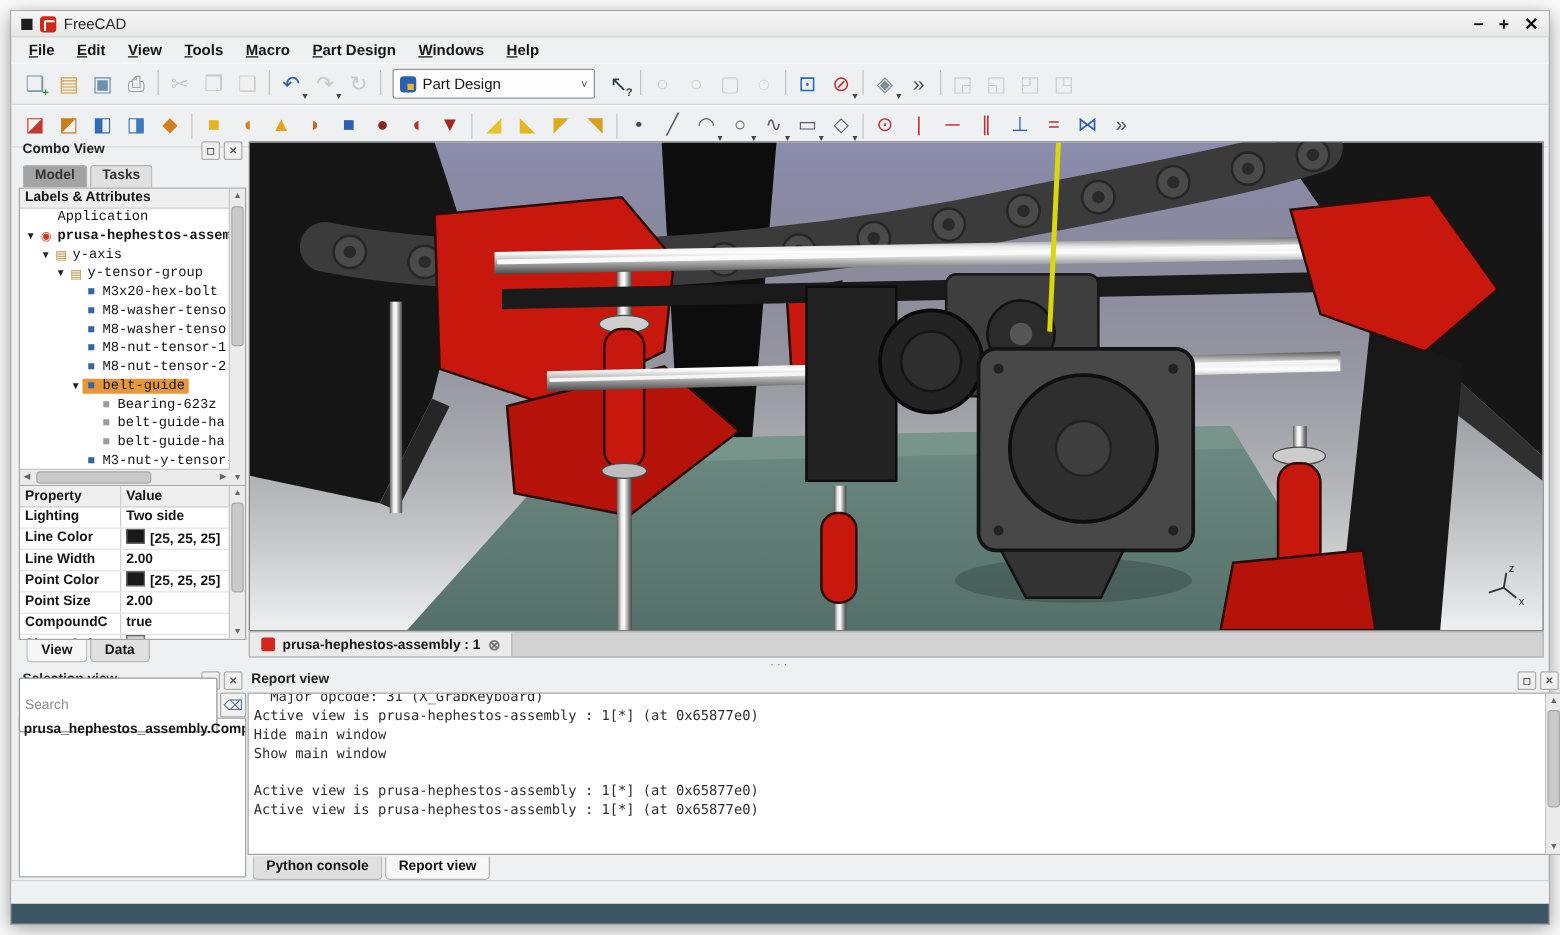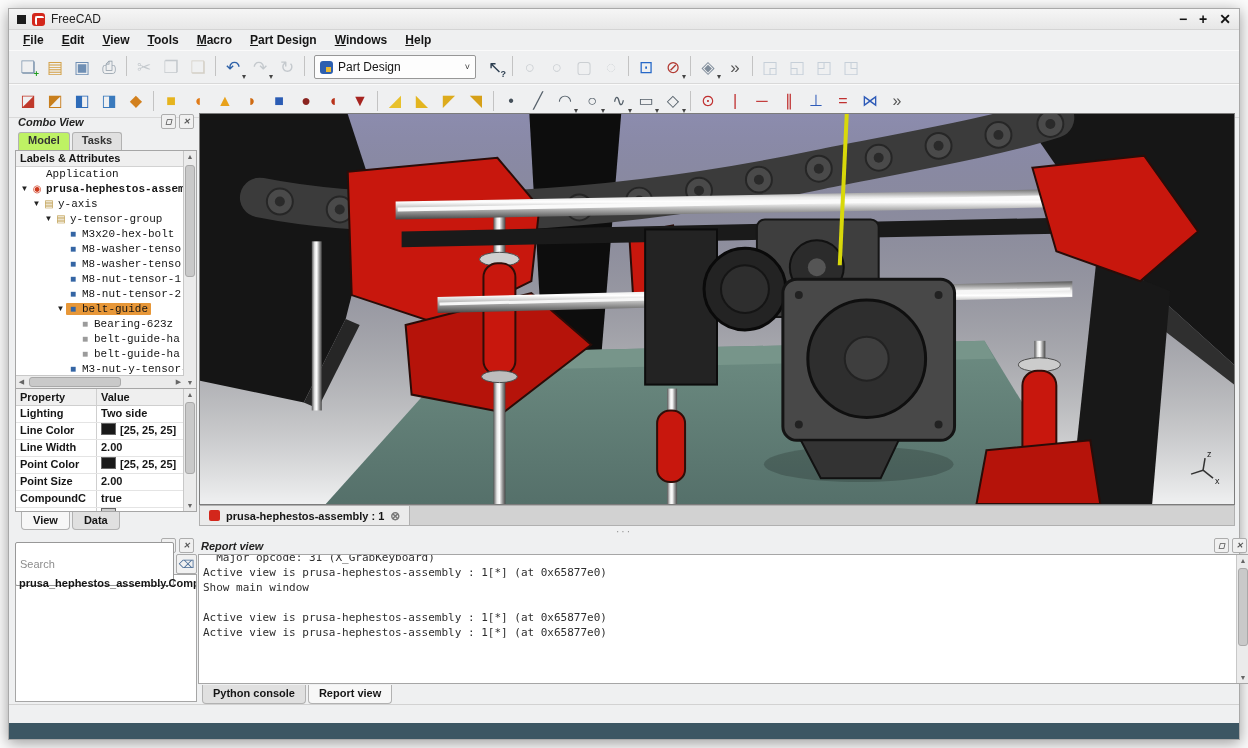--- a/index.html
+++ b/index.html
@@ -33,29 +33,29 @@
   .tb-it .caret{position:absolute;right:0px;bottom:-1px;font-size:8px;color:#444;}
   .tb-it .badge{position:absolute;right:2px;bottom:1px;font-size:9px;font-weight:bold;line-height:1;}
   .wb-combo{display:flex;align-items:center;gap:5px;width:150px;height:22px;margin:0 5px;
     padding:0 5px;background:#fdfdfd;border:1px solid #979797;border-radius:2px;}
   .wb-icon{width:13px;height:13px;background:#2d5faf;border-radius:3px;position:relative;flex:none;}
   .wb-icon::after{content:"";position:absolute;right:2px;bottom:2px;width:5px;height:5px;background:#e9b832;}
   .wb-label{font-size:12px;white-space:nowrap;overflow:hidden;}
   .wb-chev{margin-left:auto;font-size:9px;color:#333;}
   .tb2 .tb-it.btn{font-size:16px;}
   
-  .panel-title{height:17px;display:flex;align-items:center;gap:3px;padding:0 3px;
-    font-size:11px;font-weight:bold;color:#222;font-style:italic;}
+  .panel-title{height:17px;display:flex;gap:3px;padding:0 3px;
+    font-size:11px;font-weight:bold;color:#222;}
   .panel-title .sp{flex:1;}
   .ptb{width:13px;height:13px;border:1px solid #adadad;background:#f0f0f0;color:#555;
     font-size:8px;display:flex;align-items:center;justify-content:center;border-radius:2px;}
   .dock-tabs{display:flex;gap:2px;padding:2px 3px 0;height:18px;}
   .dock-tab{border:1px solid #b2b2b2;border-bottom:none;border-radius:3px 3px 0 0;
     padding:1px 9px 0;background:#e0e0e0;font-size:11px;font-weight:bold;color:#333;}
-  .dock-tab.active{background:#bef264;}
+  .dock-tab.active{background:#a3a3a3;}
   
   .combo-view{position:absolute;left:6px;top:104px;width:182px;height:418px;}
   .tree-wrap{position:relative;height:237px;border:1px solid #a6a6a6;background:#fff;overflow:hidden;}
   .tree-header{height:15px;background:#efefef;border-bottom:1px solid #d2d2d2;
     font-size:11px;font-weight:bold;padding:0 4px;line-height:15px;}
   .tree-rows{position:absolute;left:0;right:12px;top:15px;bottom:12px;overflow:hidden;}
   .tree-row{height:15px;display:flex;align-items:center;padding-left:3px;white-space:nowrap;font-size:11px;}
   .tree-ind{flex:none;}
   .l0{width:0;} .l1{width:12px;} .l2{width:24px;} .l3{width:36px;} .l4{width:48px;}
   .tree-exp{width:11px;font-size:8px;color:#222;text-align:center;flex:none;}
@@ -945,20 +945,21 @@
       <span class="ptb">✕</span>
     </div>
     <div class="rv-body">
       <div class="rv-lines">
 
           <div class="rv-line">  Major opcode: 31 (X_GrabKeyboard)</div>
 
 
           <div class="rv-line">Active view is prusa-hephestos-assembly : 1[*] (at 0x65877e0)</div>
 
+          <div class="rv-line">Hide main window</div>
 
           <div class="rv-line">Show main window</div>
 
           <div class="rv-line"> </div>
 
           <div class="rv-line">Active view is prusa-hephestos-assembly : 1[*] (at 0x65877e0)</div>
 
           <div class="rv-line">Active view is prusa-hephestos-assembly : 1[*] (at 0x65877e0)</div>
         </div>
       <div class="vscroll">

